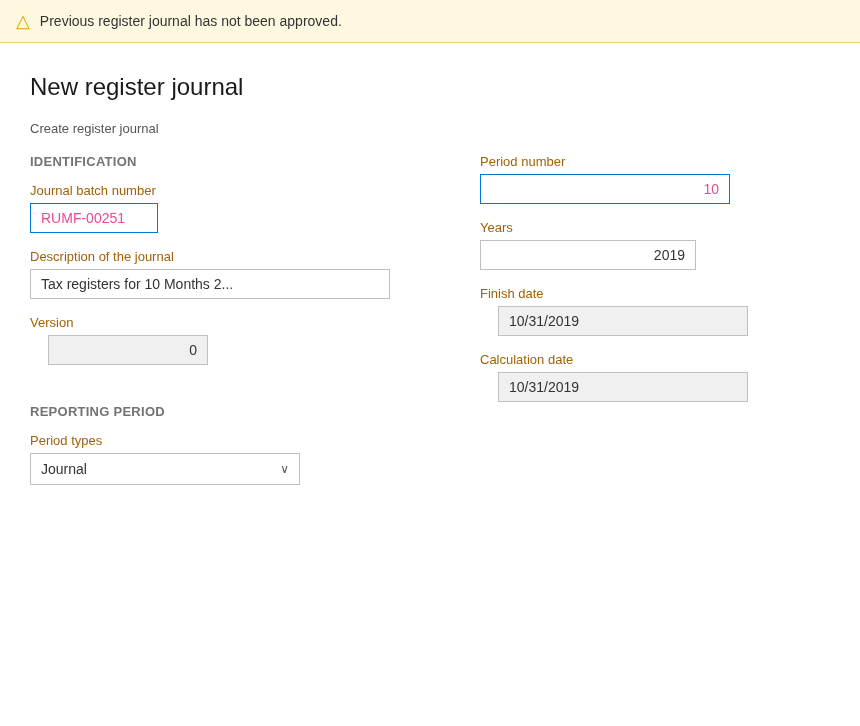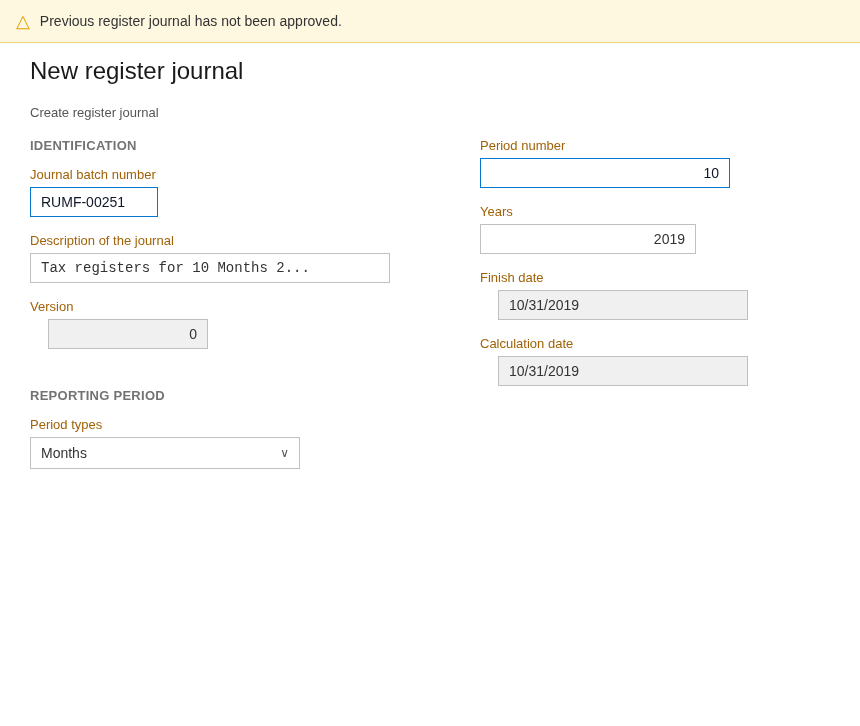--- a/index.html
+++ b/index.html
@@ -28,21 +28,21 @@
       color: #333;
     }
 
     .warning-icon {
       color: #e6a000;
       font-size: 18px;
       flex-shrink: 0;
     }
 
     .page-content {
-      padding: 14px 30px 30px 30px;
+      padding: 30px 30px 30px 30px;
     }
 
     .page-title {
       font-size: 24px;
       font-weight: 400;
       color: #1a1a1a;
       margin-bottom: 20px;
     }
 
     .create-label {
@@ -87,38 +87,37 @@
     .field-input {
       border: 1px solid #c0c0c0;
       padding: 6px 10px;
       font-size: 14px;
       color: #333;
       background: #ffffff;
       outline: none;
     }
 
     .field-input.highlight {
-      color: #0f172a;
+      color: #ec4899;
       border-color: #0078d4;
     }
 
     .field-input.readonly {
       background: #f0f0f0;
       color: #333;
       cursor: default;
       margin-left: 18px;
     }
 
     .input-journal-batch {
       width: 128px;
     }
 
     .input-description {
       width: 360px;
-      font-family: Liberation Mono, monospace;
     }
 
     .input-version {
       width: 160px;
       text-align: right;
     }
 
     .input-period-number {
       width: 250px;
       text-align: right;
@@ -194,21 +193,21 @@
         <div class="field-label">Version</div>
         <input type="text" class="field-input input-version readonly" readonly="" value="0" style="">
       </div>
 
       <div class="reporting-section">
         <div class="section-header">REPORTING PERIOD</div>
 
         <div class="field-group">
           <div class="field-label">Period types</div>
           <div class="period-types-select">
-            <span>Months</span>
+            <span>Journal</span>
             <span class="chevron">∨</span>
           </div>
         </div>
       </div>
 
     </div>
 
     <div class="right-column">
 
       <div class="field-group">

